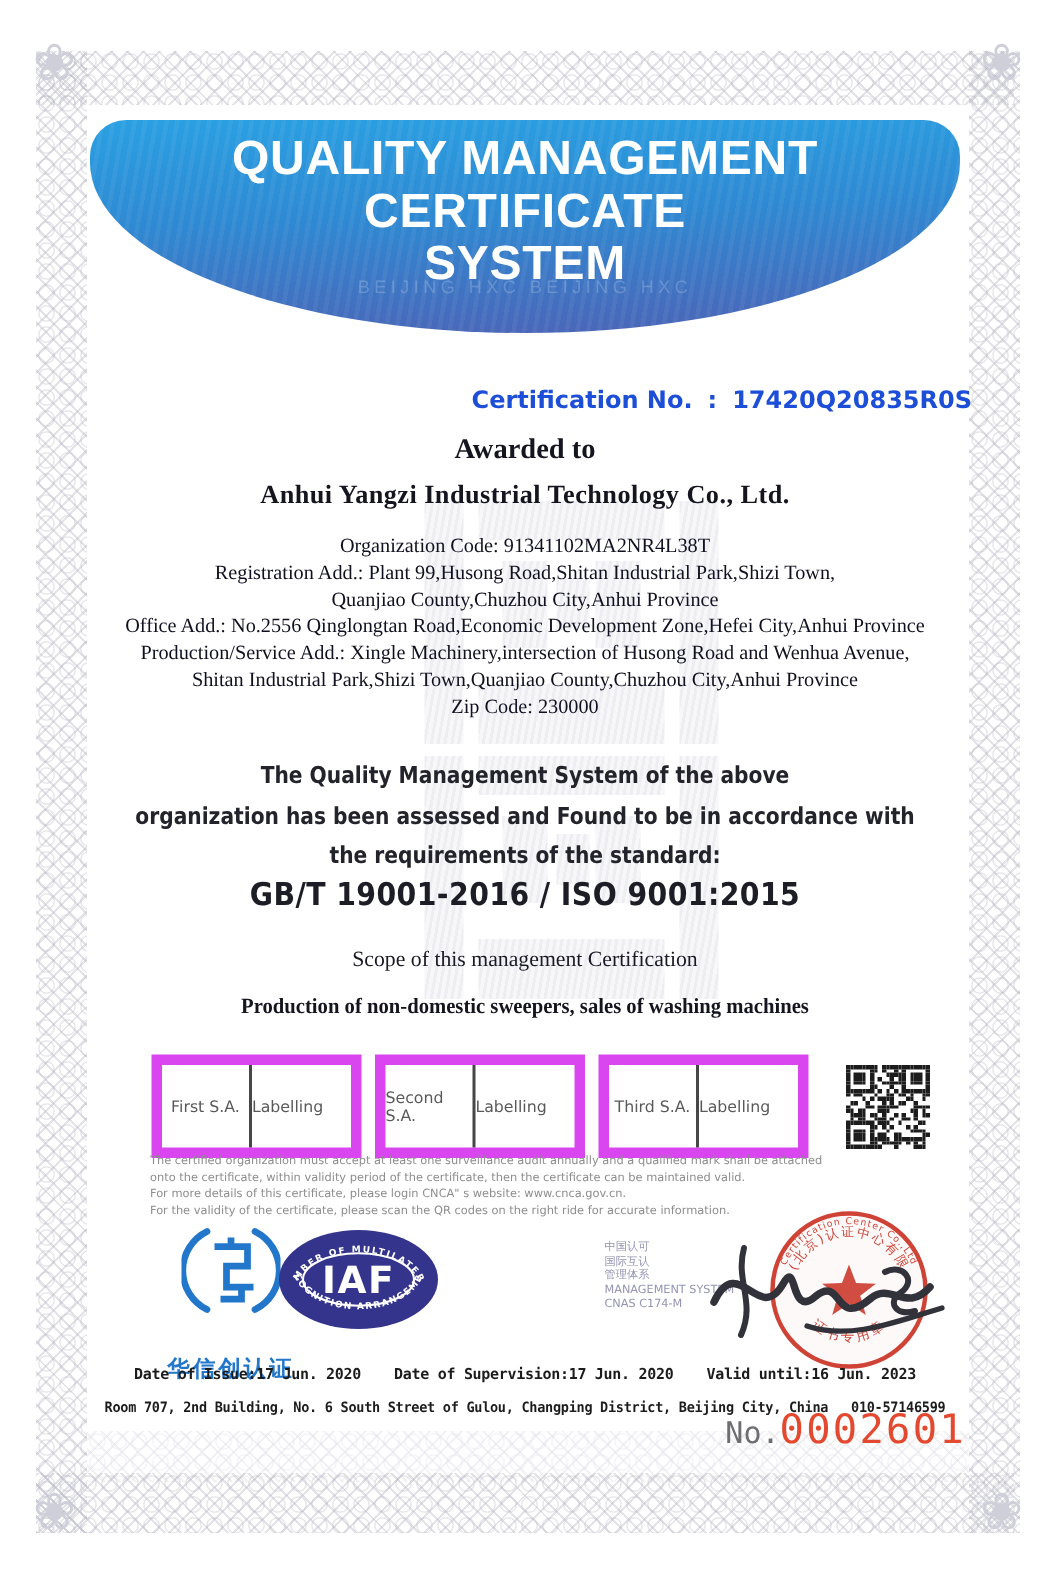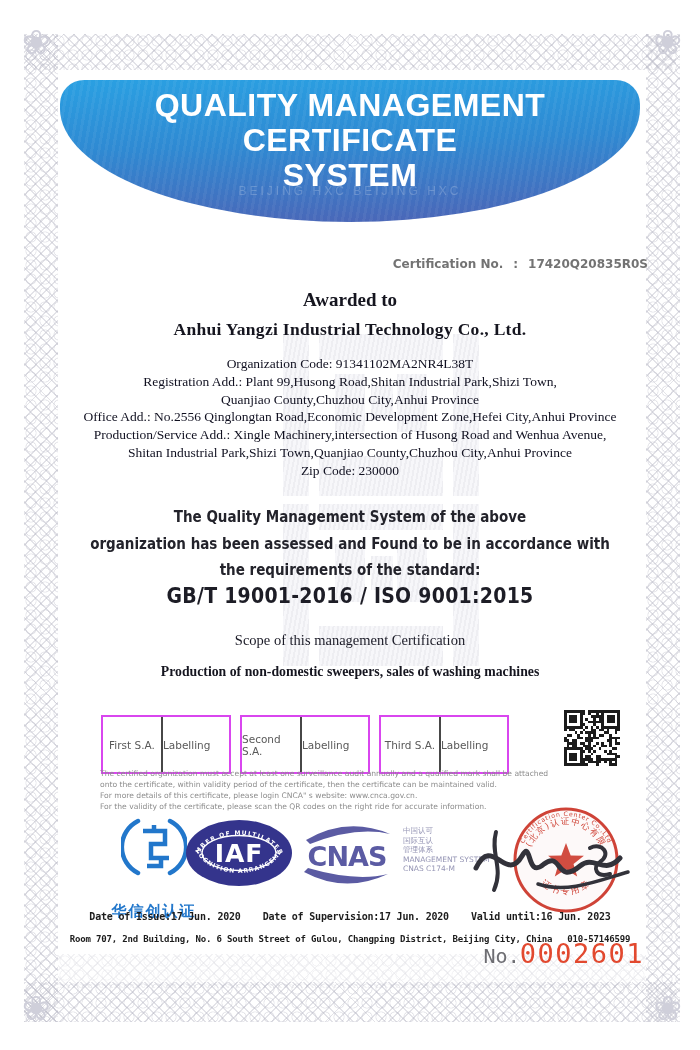--- a/index.html
+++ b/index.html
@@ -39,35 +39,35 @@
       linear-gradient(178deg,#2aa0e2 0%,#2f89d2 45%,#4d63b5 100%);
     text-align:center;color:#fff;}
   .banner-title{padding-top:8px;font-family:"Liberation Sans",sans-serif;font-weight:700;
     font-size:32px;line-height:35px;letter-spacing:.5px;}
   .banner-faint{position:absolute;bottom:24px;left:0;width:100%;text-align:center;
     font-family:"Liberation Sans",sans-serif;font-size:12px;letter-spacing:3px;
     color:rgba(255,255,255,.20);}
   
   .abs{position:absolute;left:0;width:100%;text-align:center;z-index:1;}
   .cert-no{position:absolute;top:257px;right:52px;z-index:1;
-    font-family:"DejaVu Sans",sans-serif;font-weight:700;font-size:12px;color:#737373;}
+    font-family:"DejaVu Sans",sans-serif;font-weight:700;font-size:16px;color:#1d4ed8;}
   .cert-no .gap{display:inline-block;width:10px;}
   .awarded-heading{top:289px;font-size:19px;font-weight:700;}
   .company{top:319px;font-size:17.5px;font-weight:700;letter-spacing:.3px;}
   .details{top:355px;font-size:13.5px;line-height:17.8px;color:#101020;}
   .details div{white-space:nowrap;}
   .statement{top:504px;font-family:"DejaVu Sans",sans-serif;font-weight:700;font-size:15.5px;
     line-height:26.5px;color:#23232b;transform:scaleX(.87);transform-origin:50% 0;}
   .standard{top:584px;font-family:"DejaVu Sans",sans-serif;font-weight:700;font-size:21px;
     color:#1d1d26;transform:scaleX(.9);transform-origin:50% 0;letter-spacing:.3px;}
   .scope-heading{top:632px;font-size:14.5px;color:#1a1a26;}
   .scope-text{top:663px;font-size:14.5px;font-weight:700;transform:scaleX(.95);transform-origin:50% 0;}
   
   .audit-row{position:absolute;left:101px;top:703px;display:flex;gap:9px;z-index:1;}
-  .audit-box{width:126px;height:55px;border:2px solid #d946ef;display:flex;background:rgba(255,255,255,.6);margin-top:12px;}
+  .audit-box{width:126px;height:55px;border:7px solid #d946ef;display:flex;background:rgba(255,255,255,.6);}
   .audit-left{width:46%;border-right:2px solid #474747;display:flex;align-items:center;justify-content:center;}
   .audit-right{flex:1;display:flex;align-items:center;justify-content:flex-start;}
   .audit-box span{font-family:"DejaVu Sans",sans-serif;font-size:10.5px;color:#595959;}
   
   #qr{position:absolute;left:564px;top:710px;width:56px;height:56px;z-index:1;
       display:grid;grid-template-columns:repeat(21,1fr);grid-template-rows:repeat(21,1fr);}
   #qr .m{background:#1c1c1c;}
   
   .fine-print{position:absolute;left:100px;top:768px;z-index:1;
     font-family:"DejaVu Sans",sans-serif;font-size:7.6px;line-height:11px;color:#8d8d8d;}
@@ -667,29 +667,20 @@
         </text>
         <text font-family="DejaVu Sans, sans-serif" font-size="6" font-weight="bold" fill="#ffffff" letter-spacing="1.2">
           <textPath href="#iafTop" startOffset="50%" text-anchor="middle">MEMBER OF MULTILATERAL</textPath>
         </text>
         <text font-family="DejaVu Sans, sans-serif" font-size="6" font-weight="bold" fill="#ffffff" letter-spacing="1">
           <textPath href="#iafBot" startOffset="50%" text-anchor="middle">RECOGNITION ARRANGEMENT</textPath>
         </text>
       </svg>
     </div>
 
-    <div class="logo-cnas">
-      <svg width="102" height="60" viewBox="0 0 102 60">
-        <path d="M10,16 Q51,-8 94,10 Q60,2 14,20 Z" fill="#5b5ba3"></path>
-        <text x="51" y="42" text-anchor="middle" font-family="DejaVu Sans, sans-serif" font-weight="bold" font-size="27" fill="#5b5ba3" letter-spacing="-1">
-          <tspan>CNAS</tspan>
-        </text>
-        <path d="M8,48 Q49,70 92,50 Q60,58 12,44 Z" fill="#5b5ba3"></path>
-      </svg>
-    </div>
 
     <div class="cnas-text">
       <div>中国认可</div>
       <div>国际互认</div>
       <div>管理体系</div>
       <div>MANAGEMENT SYSTEM</div>
       <div>CNAS C174-M</div>
     </div>
 
     <div class="stamp-wrap">

